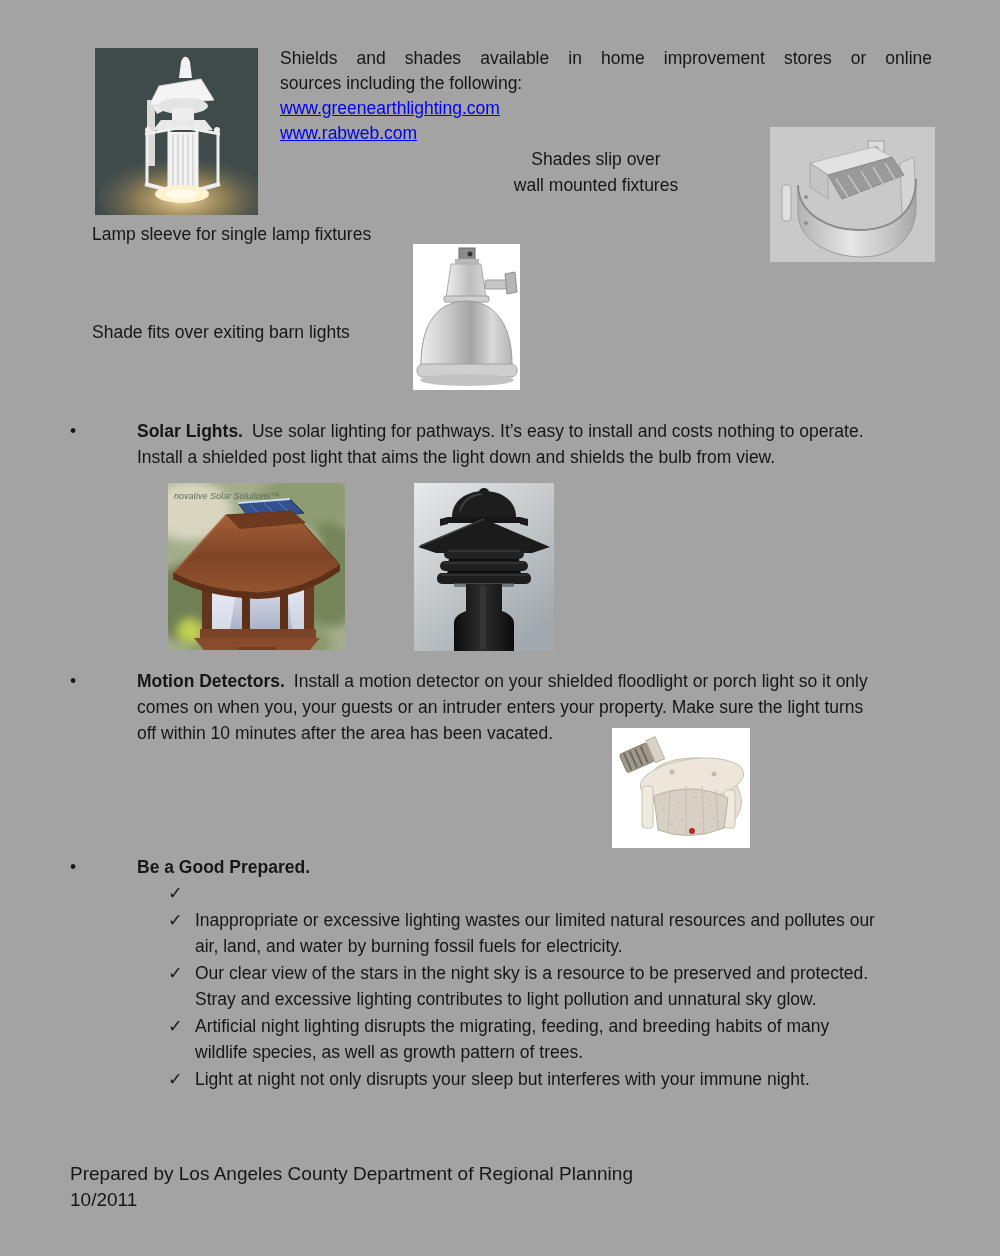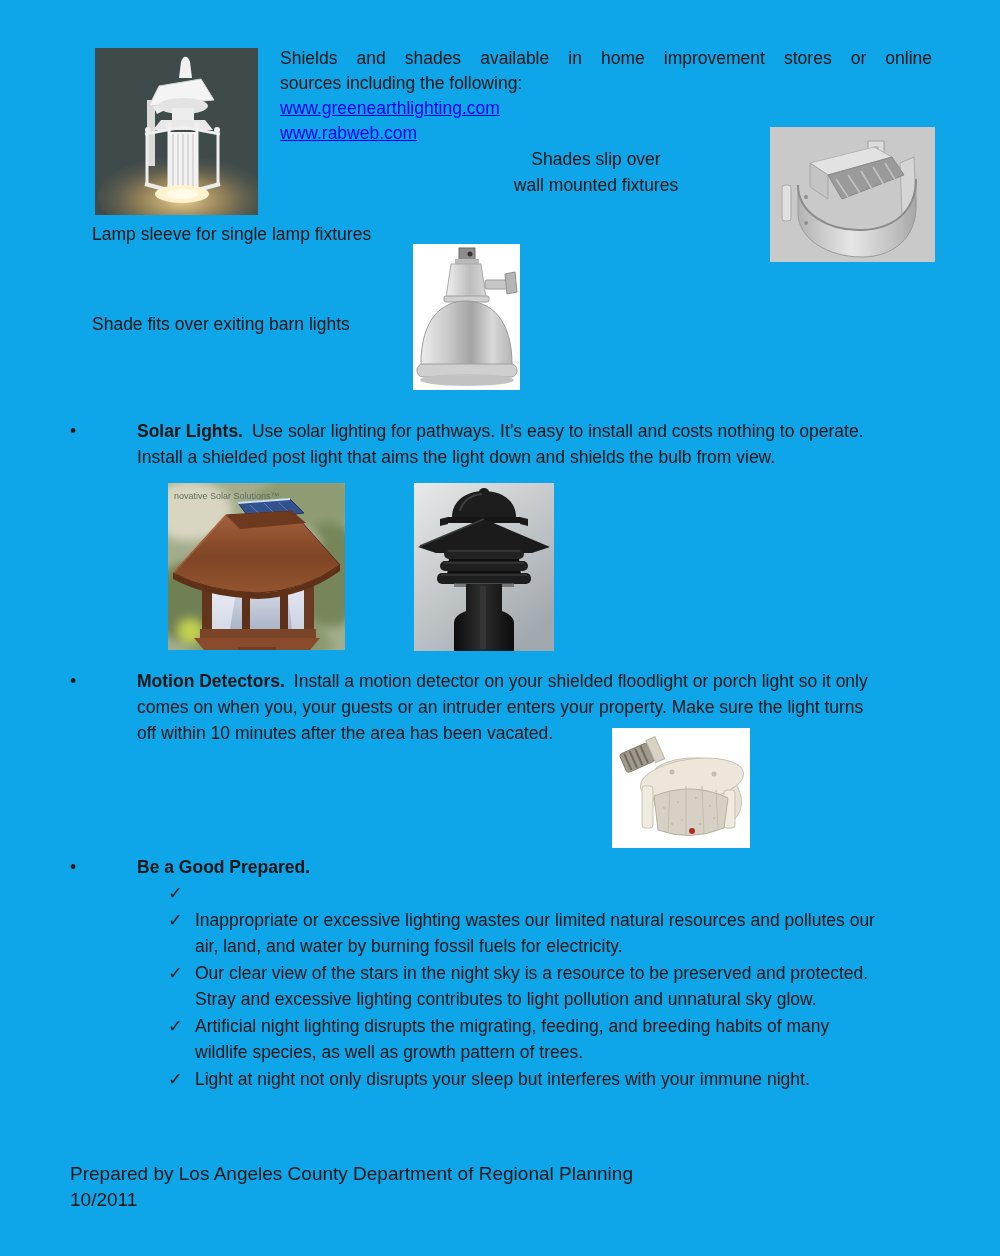--- a/index.html
+++ b/index.html
@@ -2,40 +2,40 @@
 <html style="--link-color: #0000ee;"><head>
 <meta charset="utf-8">
 <style>
   * { margin:0; padding:0; box-sizing:border-box; }
   html,body { background:#ffffff; }
   body {
     width:1000px; height:1256px;
     font-family:"Liberation Sans", sans-serif;
     color:#161616;
   }
-  .page { position:relative; width:1000px; height:1256px; background:#0ea5e9; overflow:hidden; }
+  .page { position:relative; width:1000px; height:1256px; background:#a3a3a3; overflow:hidden; }
 
   figure { position:absolute; margin:0; }
   figure svg { display:block; width:100%; height:100%; }
 
   .fig-lantern  { left:95px;  top:48px;  width:163px; height:167px; }
   .fig-wallpack { left:770px; top:127px; width:165px; height:135px; }
   .fig-barn     { left:413px; top:244px; width:107px; height:146px; }
-  .fig-solarcap { left:168px; top:483px; width:177px; height:167px; }
+  .fig-solarcap { left:168px; top:483px; width:177px; height:167px;font-style:italic; }
   .fig-pagoda   { left:414px; top:483px; width:140px; height:168px; }
   .fig-motion   { left:612px; top:728px; width:138px; height:120px; }
 
   .intro { position:absolute; left:280px; top:46px; width:652px; font-size:17.5px; line-height:25px; }
   .intro .j { text-align:justify; text-align-last:justify; }
   .link { display:block; width:fit-content; color:var(--link-color,#0000ee); text-decoration:underline; cursor:pointer; }
 
   .cap { position:absolute; font-size:17.5px; line-height:26px; white-space:nowrap; }
   .cap-shades { left:446px; top:146px; width:300px; text-align:center; }
   .cap-lamp   { left:92px; top:221px; }
-  .cap-barn   { left:92px; top:311px; }
+  .cap-barn   { left:92px; top:319px; }
 
   .bullet-row { position:absolute; left:70px; width:868px; display:flex; font-size:17.5px; line-height:26px; }
   .bullet-solar    { top:418px; }
   .bullet-motion   { top:668px; }
   .bullet-neighbor { top:854px; }
   .bmark { flex:none; width:27px; }
   .btext { flex:1; min-width:0;margin-left:40px; }
   .line { white-space:nowrap; }
   .btitle { font-weight:bold; margin-right:9px; }
 

